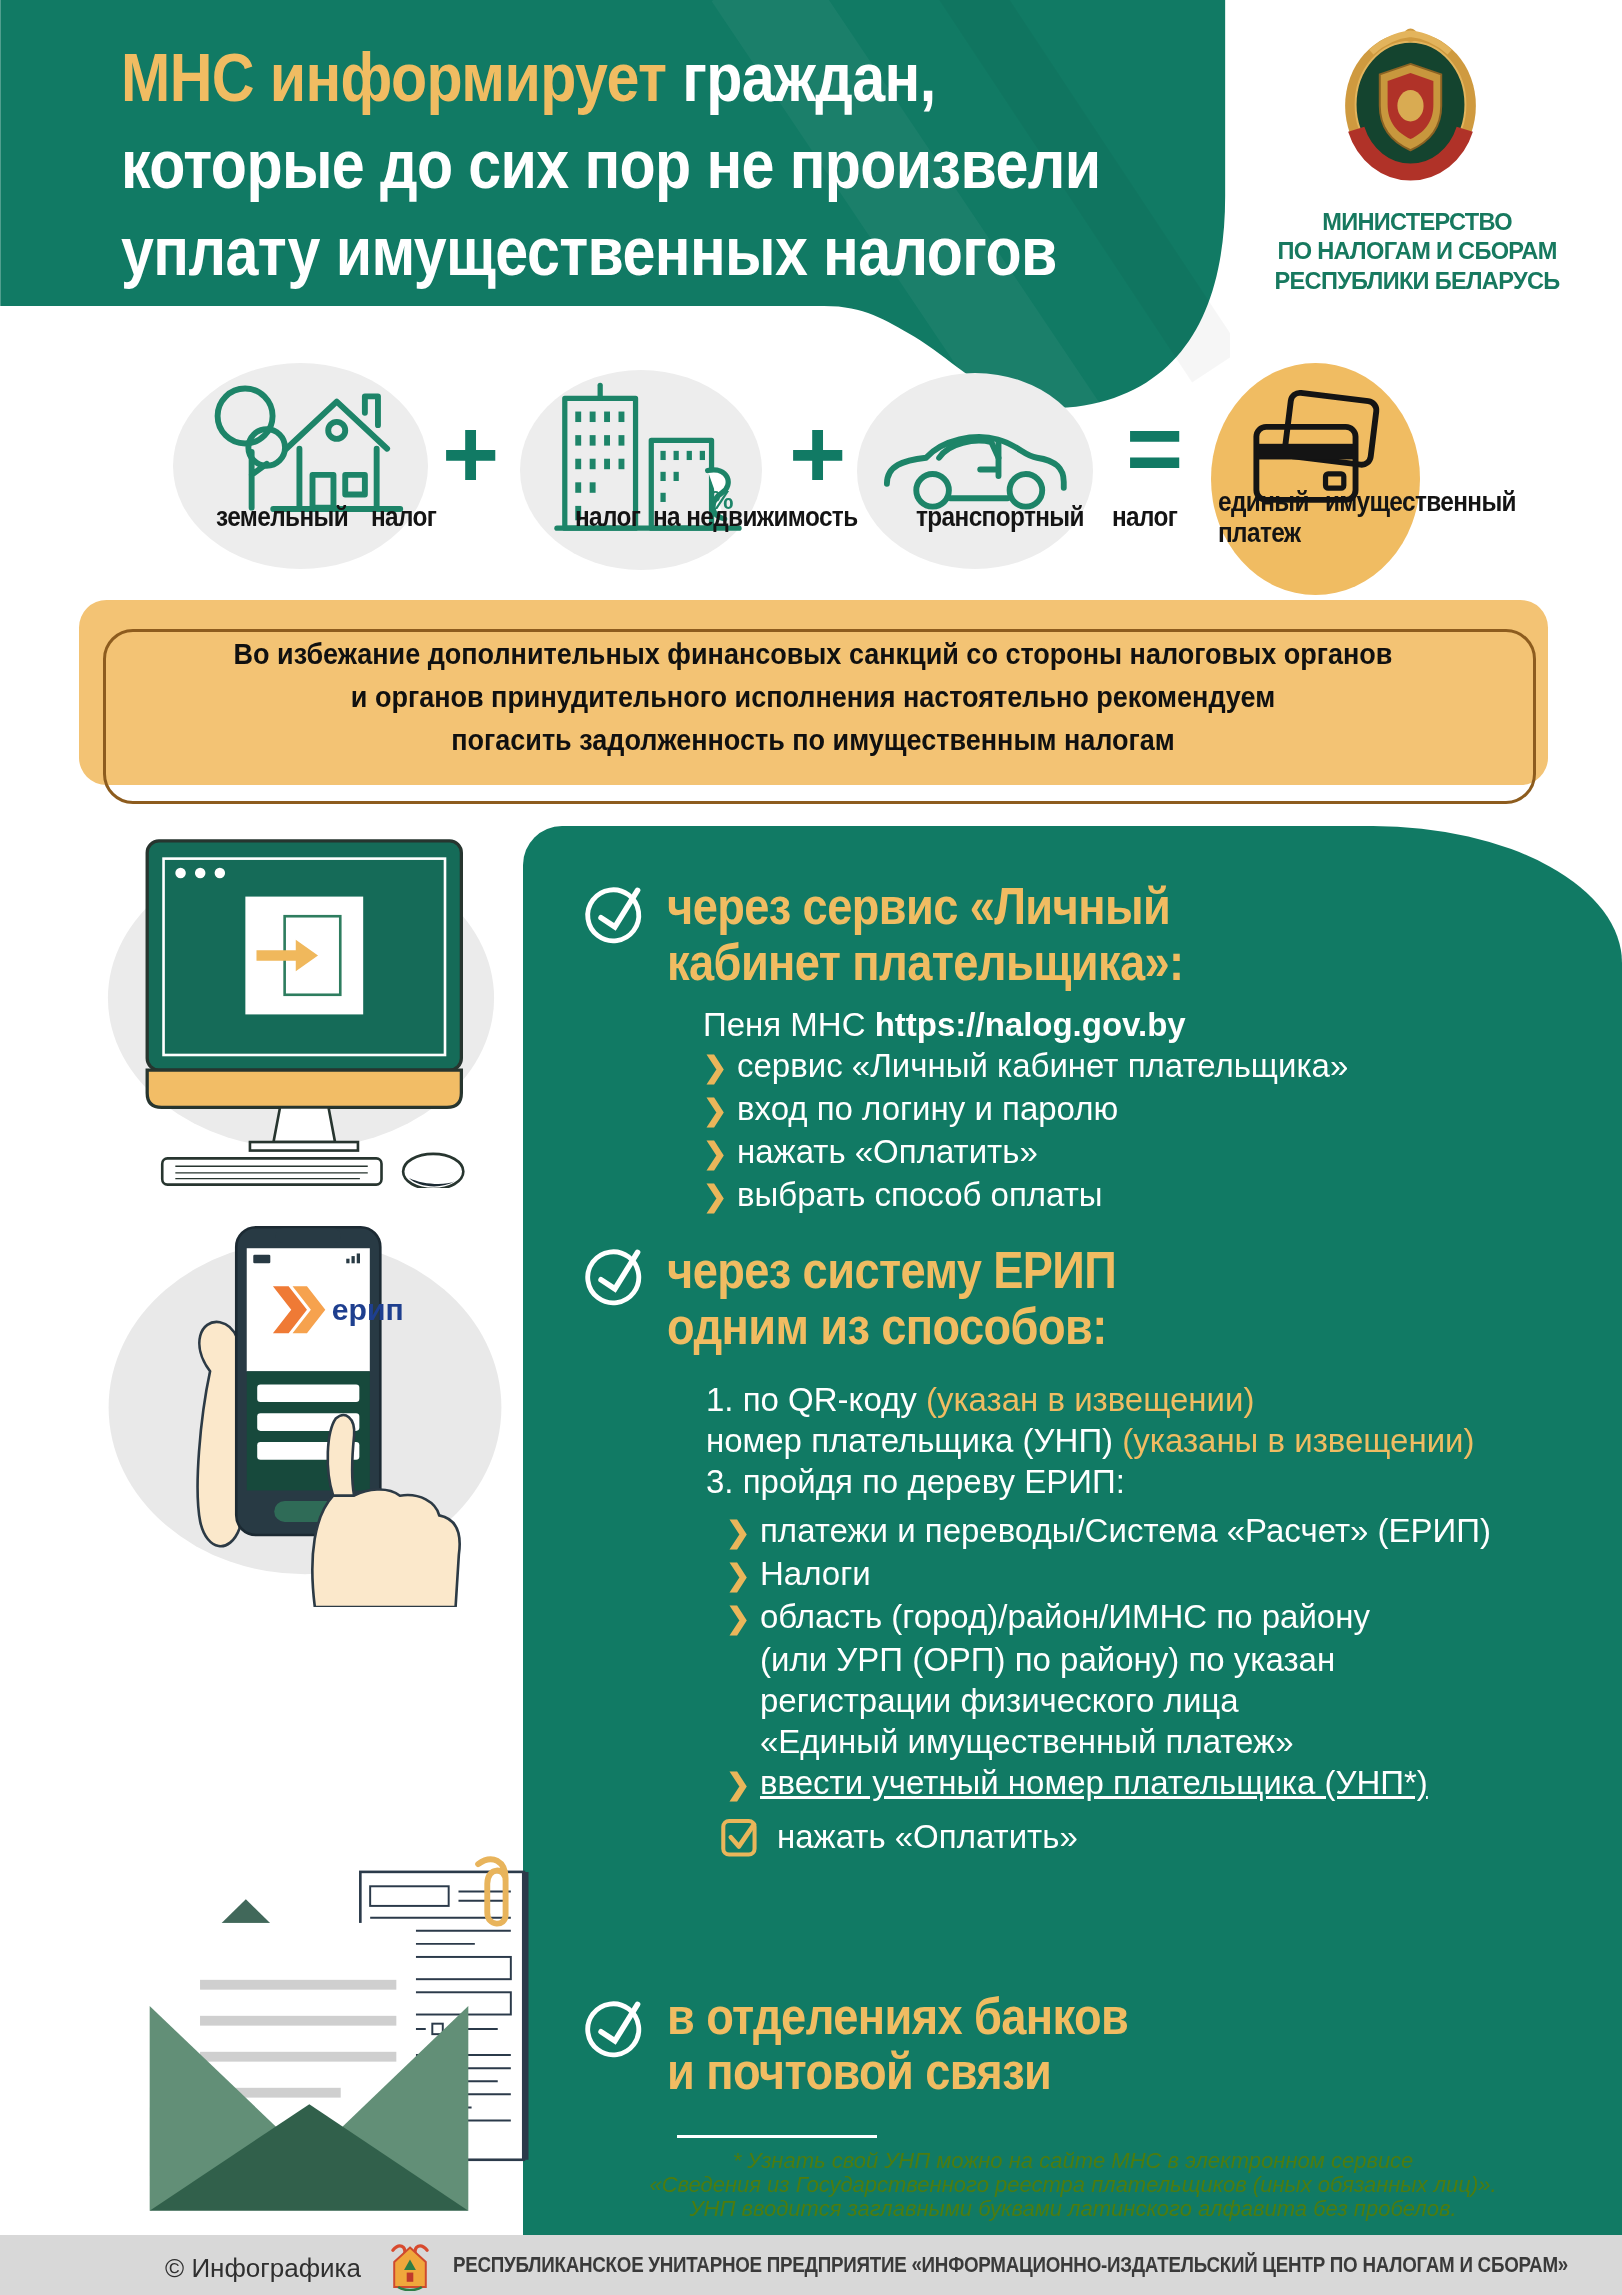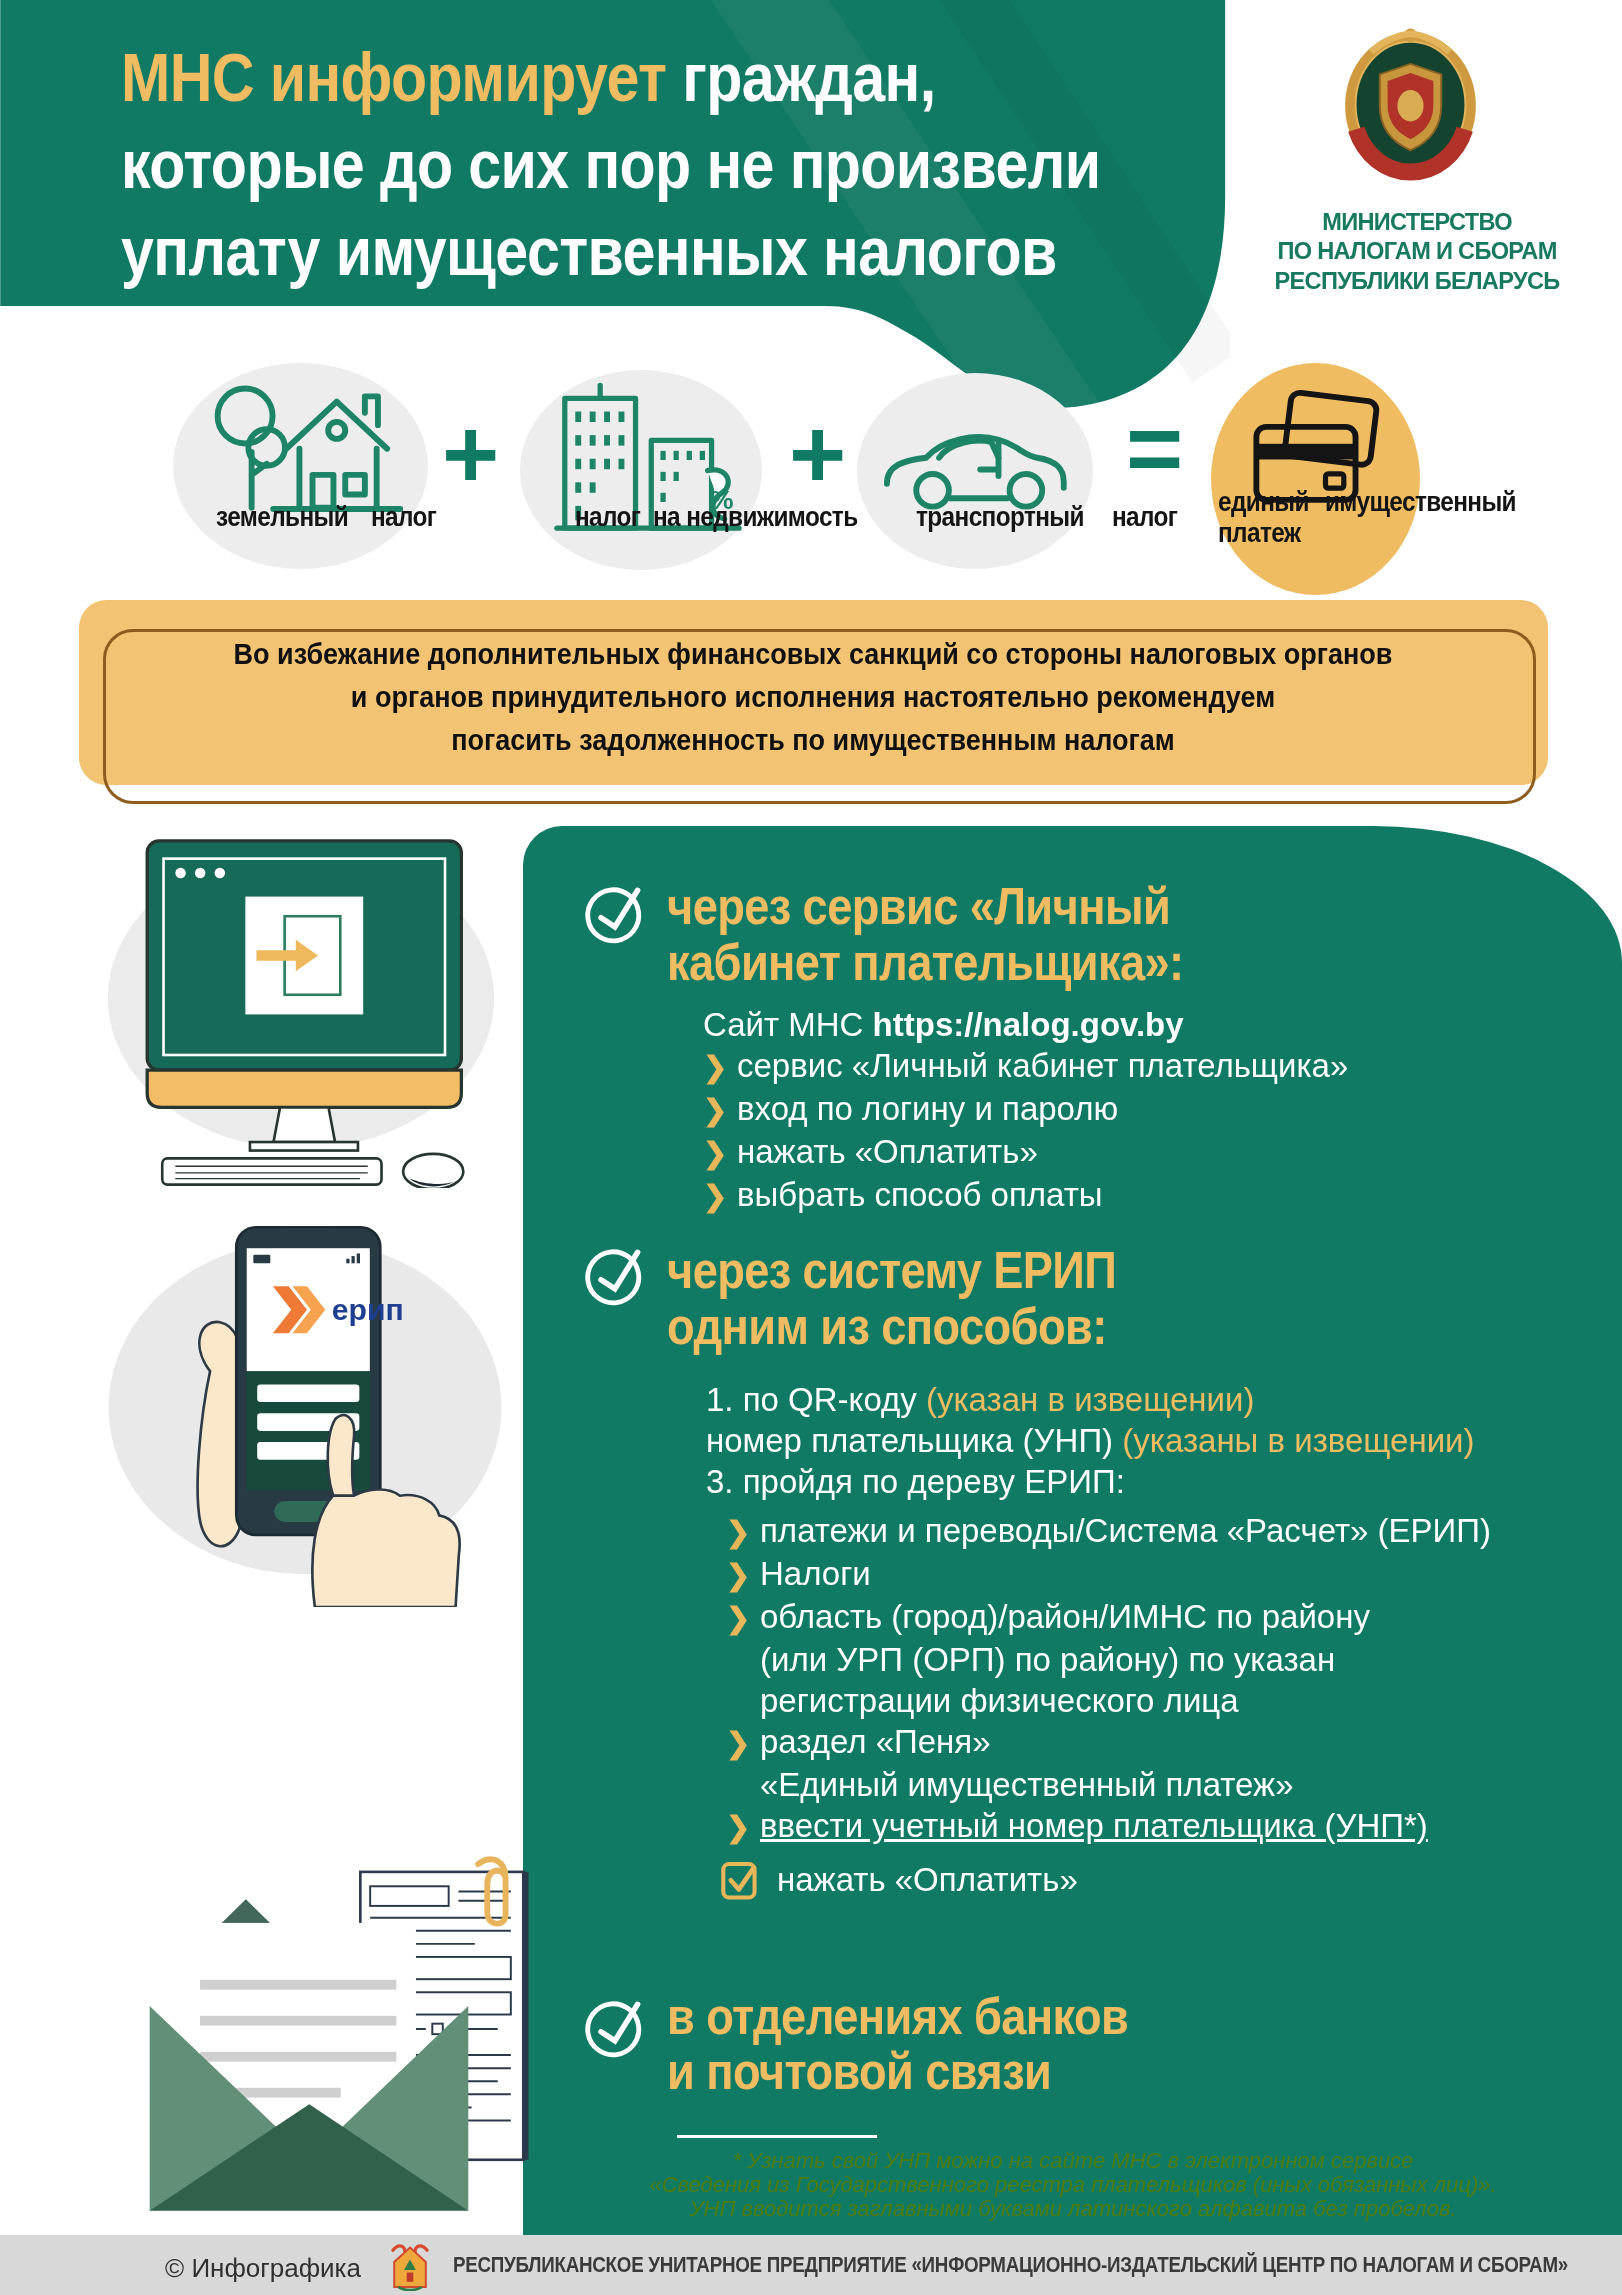--- a/index.html
+++ b/index.html
@@ -189,21 +189,21 @@
     <g transform="rotate(-8 50 50)" stroke="#ffffff" fill="none" stroke-linecap="round">
       <circle cx="46" cy="55" r="37" stroke-width="7"></circle>
       <path d="M28,56 L46,72 L86,24" stroke-width="8"></path>
     </g>
   </svg>
   <div class="abs" style="left:667px;top:878px;width:936px;">
     <div class="sec-title cond">через сервис «Личный</div>
     <div class="sec-title cond">кабинет плательщика»:</div>
     <div style="height:14.4px;"></div>
     <div class="body-text row" style="margin-left:36px;">
-      <span>Сайт МНС </span><span class="bold">https://nalog.gov.by</span>
+      <span>Пеня МНС </span><span class="bold">https://nalog.gov.by</span>
     </div>
     <div class="body-text row" style="margin-left:36px;">
       <span class="chevron">❯</span><span>сервис «Личный кабинет плательщика»</span>
     </div>
     <div class="body-text row" style="margin-left:36px;">
       <span class="chevron">❯</span><span>вход по логину и паролю</span>
     </div>
     <div class="body-text row" style="margin-left:36px;">
       <span class="chevron">❯</span><span>нажать «Оплатить»</span>
     </div>
@@ -239,23 +239,20 @@
       <span class="chevron">❯</span><span>Налоги</span>
     </div>
     <div class="body-text row" style="margin-left:59px;">
       <span class="chevron">❯</span><span>область (город)/район/ИМНС по району</span>
     </div>
     <div class="body-text row tree-indent" style="margin-left:47px;">
       <span>(или УРП (ОРП) по району) по указан</span>
     </div>
     <div class="body-text row tree-indent" style="margin-left:47px;">
       <span>регистрации физического лица</span>
-    </div>
-    <div class="body-text row" style="margin-left:59px;">
-      <span class="chevron">❯</span><span>раздел «Пеня»</span>
     </div>
     <div class="body-text row tree-indent" style="margin-left:47px;">
       <span>«Единый имущественный платеж»</span>
     </div>
     <div class="body-text row" style="margin-left:59px;text-decoration:underline;">
       <span class="chevron">❯</span><span>ввести учетный номер плательщика (УНП*)</span>
     </div>
     <div style="height:9.2px;"></div>
     <div class="body-text row" style="margin-left:52px;display:flex;align-items:center;">
       <svg width="41" height="44" viewBox="0 0 70 76" style="margin-right:17px;">

